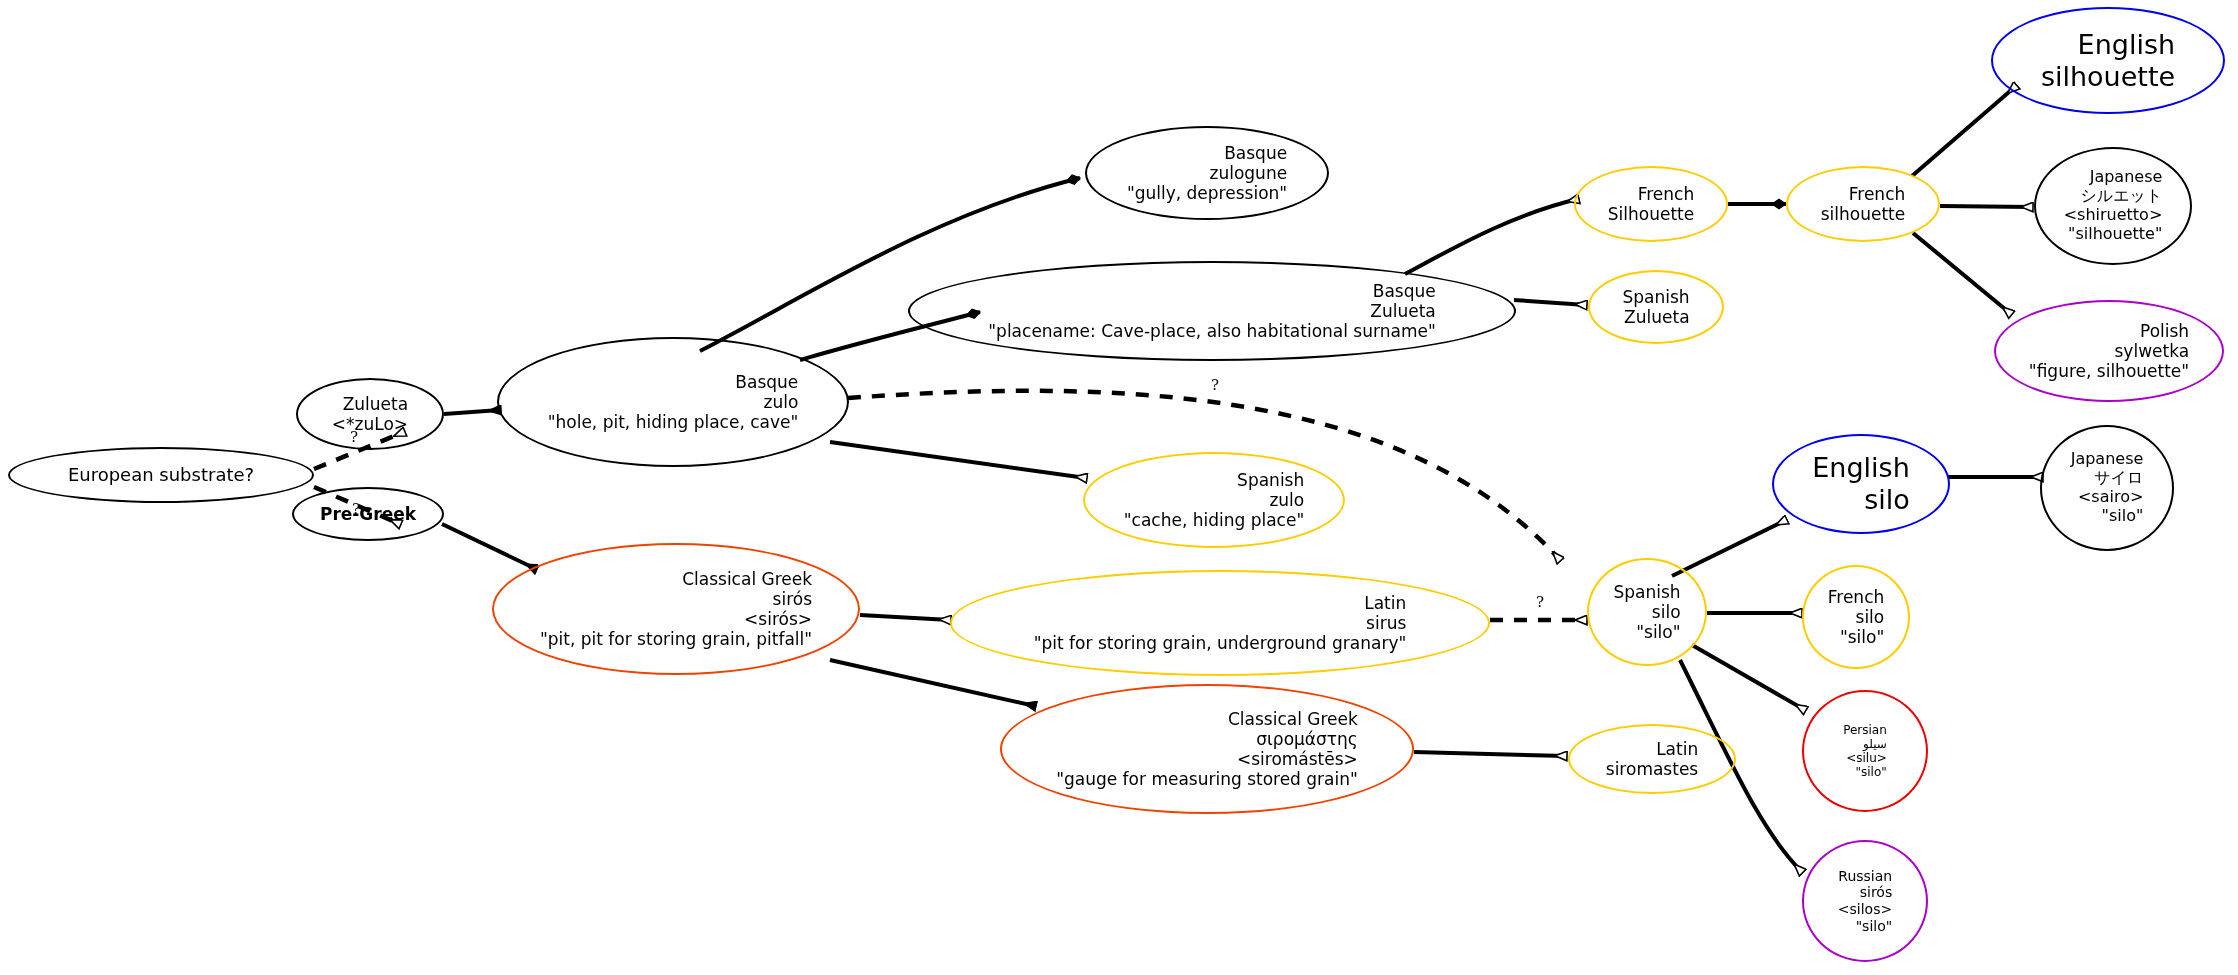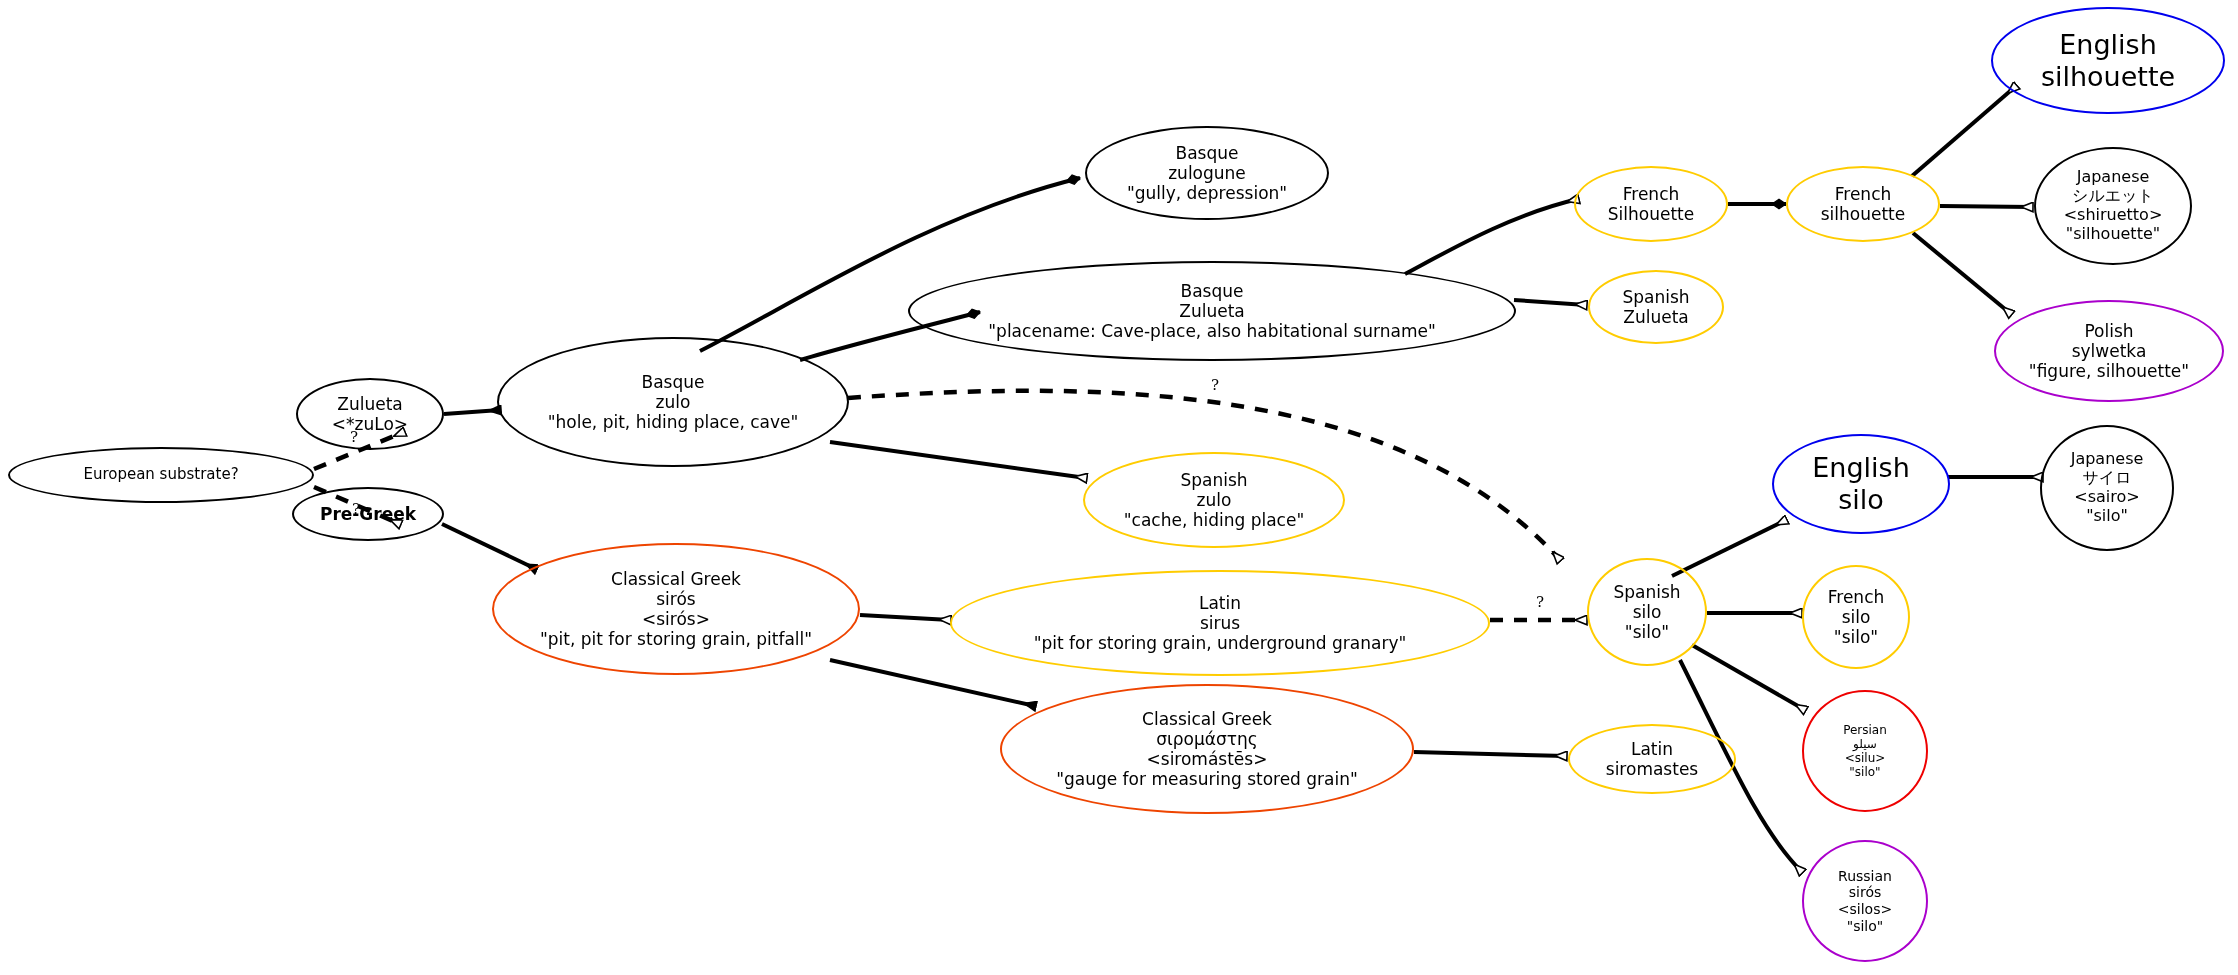--- a/index.html
+++ b/index.html
@@ -23,21 +23,21 @@
     left: 0;
     top: 0;
     width: 2238px;
     height: 975px;
   }
   .node {
     position: absolute;
     display: flex;
     align-items: center;
     justify-content: center;
-    text-align: center;
+    text-align: right;
     box-sizing: border-box;
     border-style: solid;
     border-width: 2px;
     border-radius: 50%;
     background: transparent;
     color: #000000;
     line-height: 1.18;
     white-space: pre;
   }
   .node .lbl {
@@ -89,21 +89,21 @@
         <path d="M 1490,620 L 1586,620" fill="none" stroke="#000000" stroke-width="4.5" stroke-dasharray="13,11" marker-end="url(#mk-open)"></path>
         <path d="M 1414,752 L 1566,756" fill="none" stroke="#000000" stroke-width="4" marker-end="url(#mk-open)"></path>
         <path d="M 1672,576 L 1786,520" fill="none" stroke="#000000" stroke-width="4" marker-end="url(#mk-open)"></path>
         <path d="M 1707,613 L 1801,613" fill="none" stroke="#000000" stroke-width="4" marker-end="url(#mk-open)"></path>
         <path d="M 1692,645 L 1805,710" fill="none" stroke="#000000" stroke-width="4" marker-end="url(#mk-open)"></path>
         <path d="M 1680,660 C 1730,760 1760,830 1802,872" fill="none" stroke="#000000" stroke-width="4" marker-end="url(#mk-open)"></path>
         <path d="M 1948,477 L 2042,477" fill="none" stroke="#000000" stroke-width="4" marker-end="url(#mk-open)"></path>
       </g>
   </svg>
   <div id="nodes-group">
-      <div class="node" style="left: 8px; top: 447px; width: 306px; height: 56px; border-color: rgb(0, 0, 0); font-size: 15px;"><div><span class="lbl">European substrate?</span></div></div>
+      <div class="node" style="left: 8px; top: 447px; width: 306px; height: 56px; border-color: rgb(0, 0, 0); font-size: 18px;"><div><span class="lbl">European substrate?</span></div></div>
       <div class="node" style="left: 296px; top: 378px; width: 148px; height: 72px; border-color: rgb(0, 0, 0); font-size: 17px;"><div><span class="lbl">Zulueta</span><span class="lbl">&lt;*zuLo&gt;</span></div></div>
       <div class="node" style="left: 292px; top: 487px; width: 152px; height: 54px; border-color: rgb(0, 0, 0); font-size: 17px; font-weight: bold;"><div><span class="lbl">Pre-Greek</span></div></div>
       <div class="node" style="left: 497px; top: 337px; width: 352px; height: 130px; border-color: rgb(0, 0, 0); font-size: 17px;"><div><span class="lbl">Basque</span><span class="lbl">zulo</span><span class="lbl">"hole, pit, hiding place, cave"</span></div></div>
       <div class="node" style="left: 1085px; top: 126px; width: 244px; height: 94px; border-color: rgb(0, 0, 0); font-size: 17px;"><div><span class="lbl">Basque</span><span class="lbl">zulogune</span><span class="lbl">"gully, depression"</span></div></div>
       <div class="node" style="left: 908px; top: 261px; width: 608px; height: 100px; border-color: rgb(0, 0, 0); font-size: 17px;"><div><span class="lbl">Basque</span><span class="lbl">Zulueta</span><span class="lbl">"placename: Cave-place, also habitational surname"</span></div></div>
       <div class="node" style="left: 1083px; top: 452px; width: 262px; height: 96px; border-color: rgb(255, 204, 0); font-size: 17px;"><div><span class="lbl">Spanish</span><span class="lbl">zulo</span><span class="lbl">"cache, hiding place"</span></div></div>
       <div class="node" style="left: 1574px; top: 166px; width: 154px; height: 76px; border-color: rgb(255, 204, 0); font-size: 17px;"><div><span class="lbl">French</span><span class="lbl">Silhouette</span></div></div>
       <div class="node" style="left: 1588px; top: 270px; width: 136px; height: 74px; border-color: rgb(255, 204, 0); font-size: 17px;"><div><span class="lbl">Spanish</span><span class="lbl">Zulueta</span></div></div>
       <div class="node" style="left: 1786px; top: 166px; width: 154px; height: 76px; border-color: rgb(255, 204, 0); font-size: 17px;"><div><span class="lbl">French</span><span class="lbl">silhouette</span></div></div>
       <div class="node" style="left: 1991px; top: 7px; width: 234px; height: 107px; border-color: rgb(0, 0, 238); font-size: 27px;"><div><span class="lbl">English</span><span class="lbl">silhouette</span></div></div>

